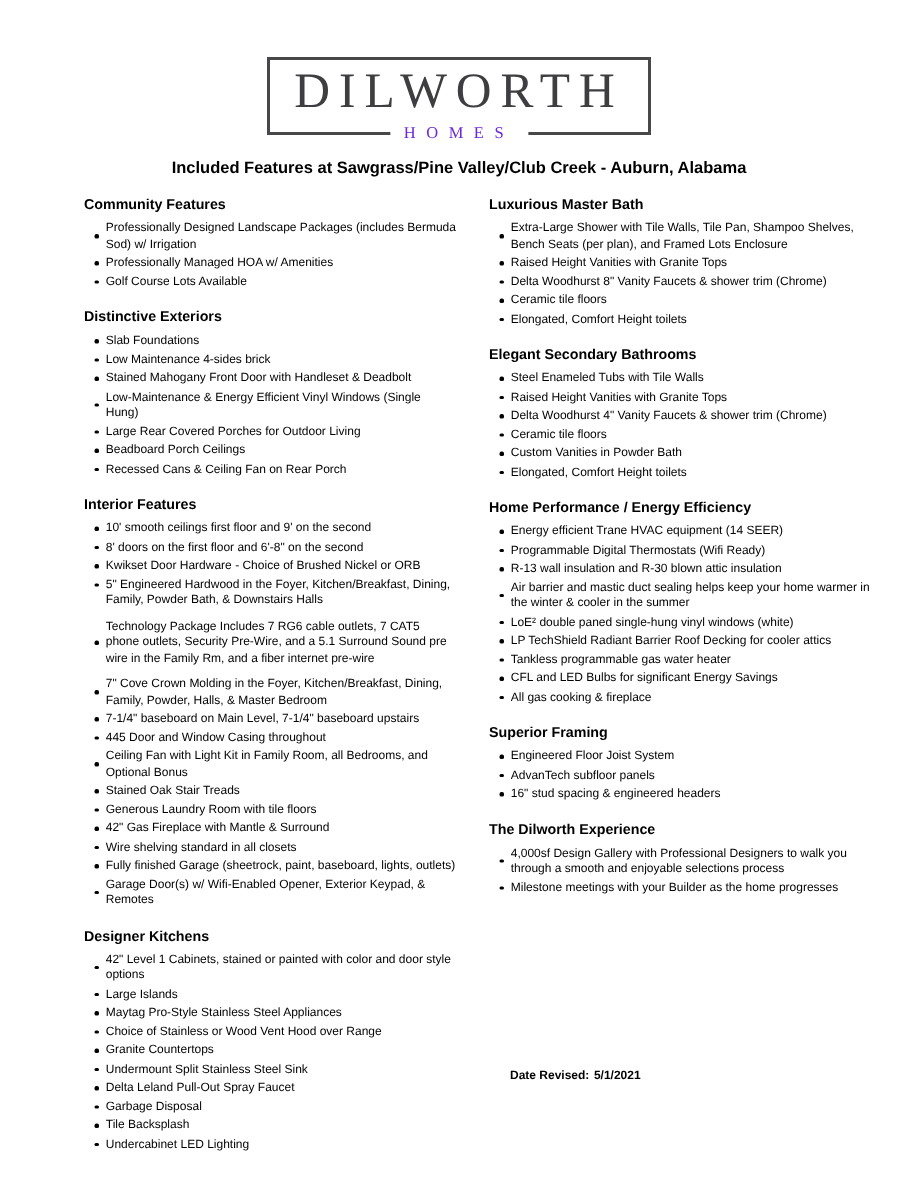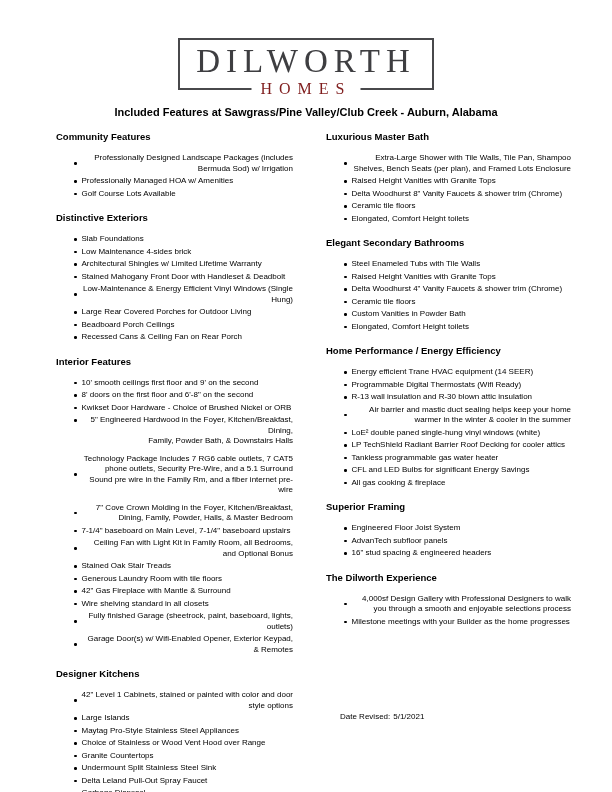--- a/index.html
+++ b/index.html
@@ -25,23 +25,23 @@
     letter-spacing:6px;
     color:#3e3e41;
     white-space:nowrap;
   }
   .logo-secondary {
     position:absolute; left:50%; bottom:-8px;
     transform:translateX(-50%);
     background:#ffffff;
     padding:0 9px;
     font-family:"Liberation Serif", serif;
-    font-size:16px; line-height:14px;
+    font-size:11px; line-height:14px;
     letter-spacing:7px;
-    color:#7f1d1d;
+    color:#6d28d9;
     white-space:nowrap;
   }
 
   
   .doc-title {
     position:absolute; top:106px; left:0; width:100%;
     margin:0; text-align:center;
     font-size:11px; font-weight:bold; color:#000;
   }
 
@@ -49,41 +49,41 @@
   .col { position:absolute; top:131px; }
   .col-left  { left:56px;  width:248px; }
   .col-right { left:326px; width:256px; }
 
   .section-heading {
     font-size:9.5px; font-weight:bold; color:#000;
     margin:13px 0 5px 0;
   }
   .col .section-heading:first-child { margin-top:0; }
 
-  .feature-list { list-style:none; margin:11px; padding:0;text-align:right; }
+  .feature-list { list-style:none; margin:0; padding:0; }
   .feature-item { display:flex; align-items:center; margin:2px 0; }
   .feature-item.space-before { margin-top:7px; }
   .feature-item.bullet-top { align-items:flex-start; }
   .feature-item.bullet-top .bullet { margin-top:4px; }
 
   .bullet {
     flex:0 0 auto;
     width:2.5px; height:2.5px; border-radius:50%;
     background:#000;
     margin-left:7px; margin-right:5px;
   }
   .item-text {
     font-size:8px; line-height:10.5px; color:#000;
     white-space:pre-line;
   }
 
   
   .date-revised {
     position:absolute; left:340px; top:712px;
-    font-size:8px; font-weight:normal; color:#000;
+    font-size:8px; font-weight:bold; color:#000;
   }
   .date-revised .lbl { margin-right:3px; }
 </style>
 </head>
 <body>
 
 <div class="page">
 
   <div class="logo-row">
     <div class="logo-box">
@@ -115,24 +115,20 @@
         <li class="feature-item">
           <span class="bullet"></span>
           <span class="item-text">Slab Foundations</span>
         </li>
         <li class="feature-item">
           <span class="bullet"></span>
           <span class="item-text">Low Maintenance 4-sides brick</span>
         </li>
         <li class="feature-item">
           <span class="bullet"></span>
-          <span class="item-text">Architectural Shingles w/ Limited Lifetime Warranty</span>
-        </li>
-        <li class="feature-item">
-          <span class="bullet"></span>
           <span class="item-text">Stained Mahogany Front Door with Handleset &amp; Deadbolt</span>
         </li>
         <li class="feature-item">
           <span class="bullet"></span>
           <span class="item-text">Low-Maintenance &amp; Energy Efficient Vinyl Windows (Single Hung)</span>
         </li>
         <li class="feature-item">
           <span class="bullet"></span>
           <span class="item-text">Large Rear Covered Porches for Outdoor Living</span>
         </li>
@@ -168,20 +164,24 @@
           <span class="bullet"></span>
           <span class="item-text">Technology Package Includes 7 RG6 cable outlets, 7 CAT5 phone outlets, Security Pre-Wire, and a 5.1 Surround Sound pre wire in the Family Rm, and a fiber internet pre-wire</span>
         </li>
         <li class="feature-item space-before">
           <span class="bullet"></span>
           <span class="item-text">7" Cove Crown Molding in the Foyer, Kitchen/Breakfast, Dining, Family, Powder, Halls, &amp; Master Bedroom</span>
         </li>
         <li class="feature-item">
           <span class="bullet"></span>
           <span class="item-text">7-1/4" baseboard on Main Level, 7-1/4" baseboard upstairs</span>
+        </li>
+        <li class="feature-item">
+          <span class="bullet"></span>
+          <span class="item-text">445 Door and Window Casing throughout</span>
         </li>
         <li class="feature-item">
           <span class="bullet"></span>
           <span class="item-text">Ceiling Fan with Light Kit in Family Room, all Bedrooms, and Optional Bonus</span>
         </li>
         <li class="feature-item">
           <span class="bullet"></span>
           <span class="item-text">Stained Oak Stair Treads</span>
         </li>
         <li class="feature-item">

